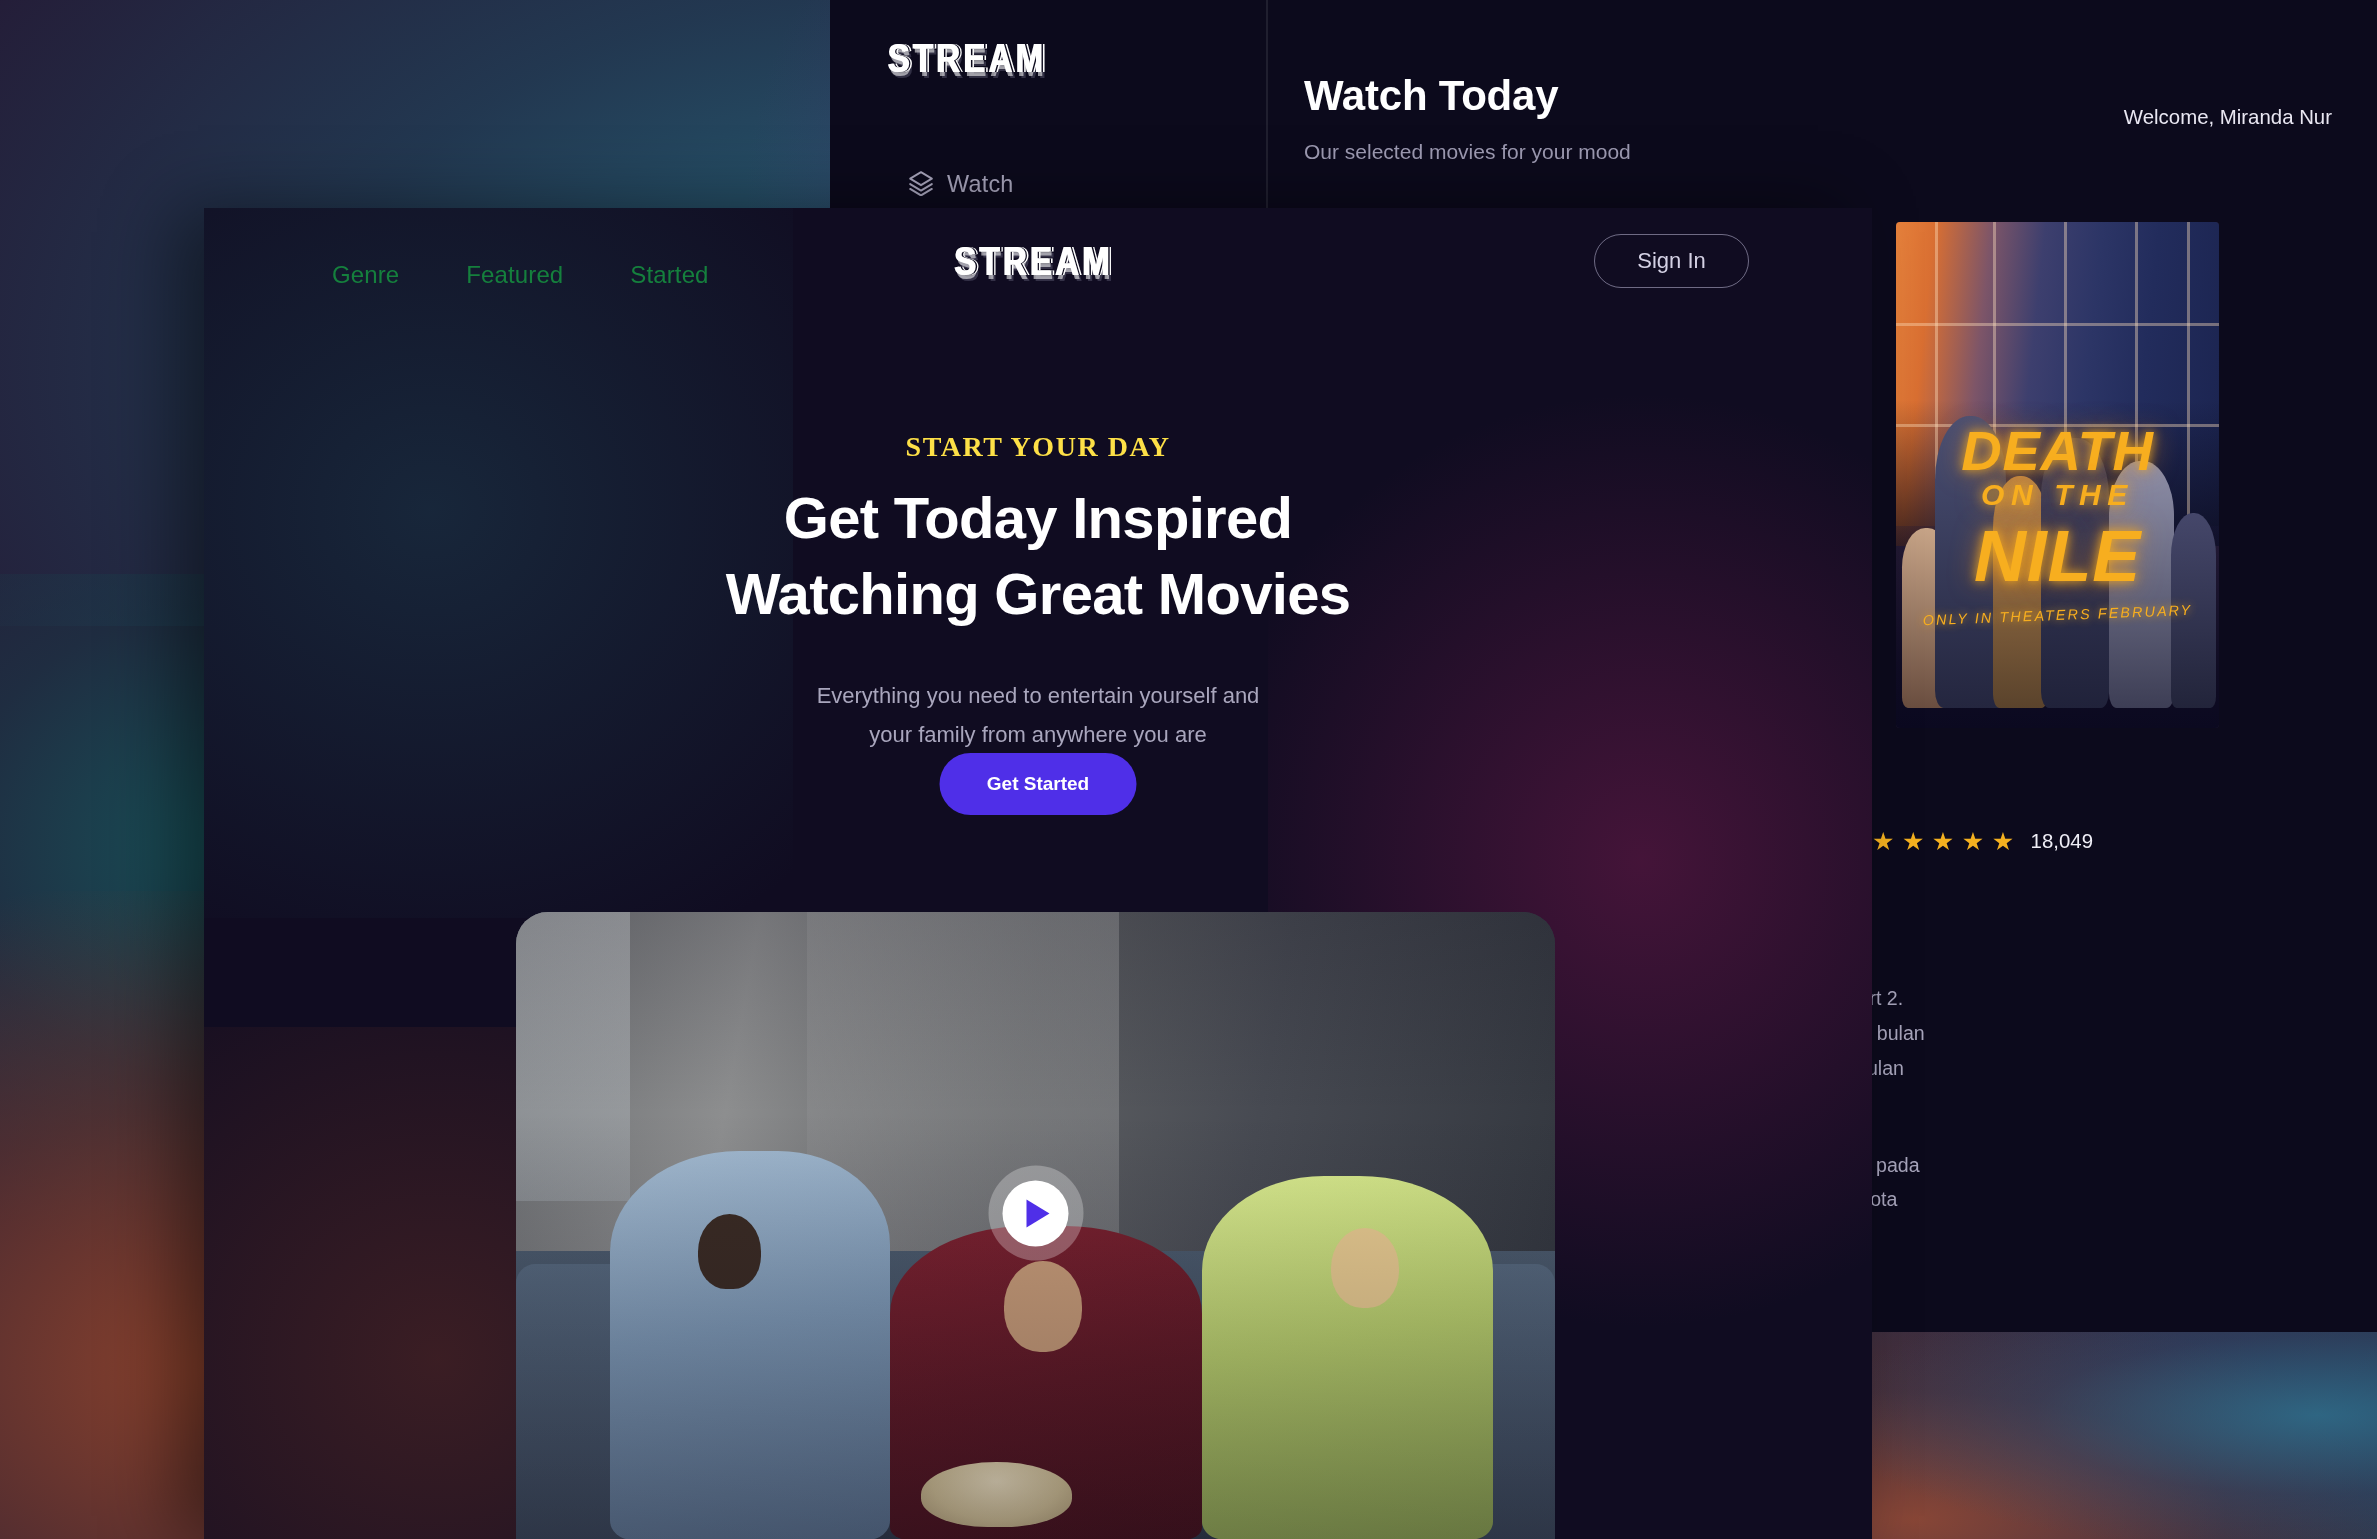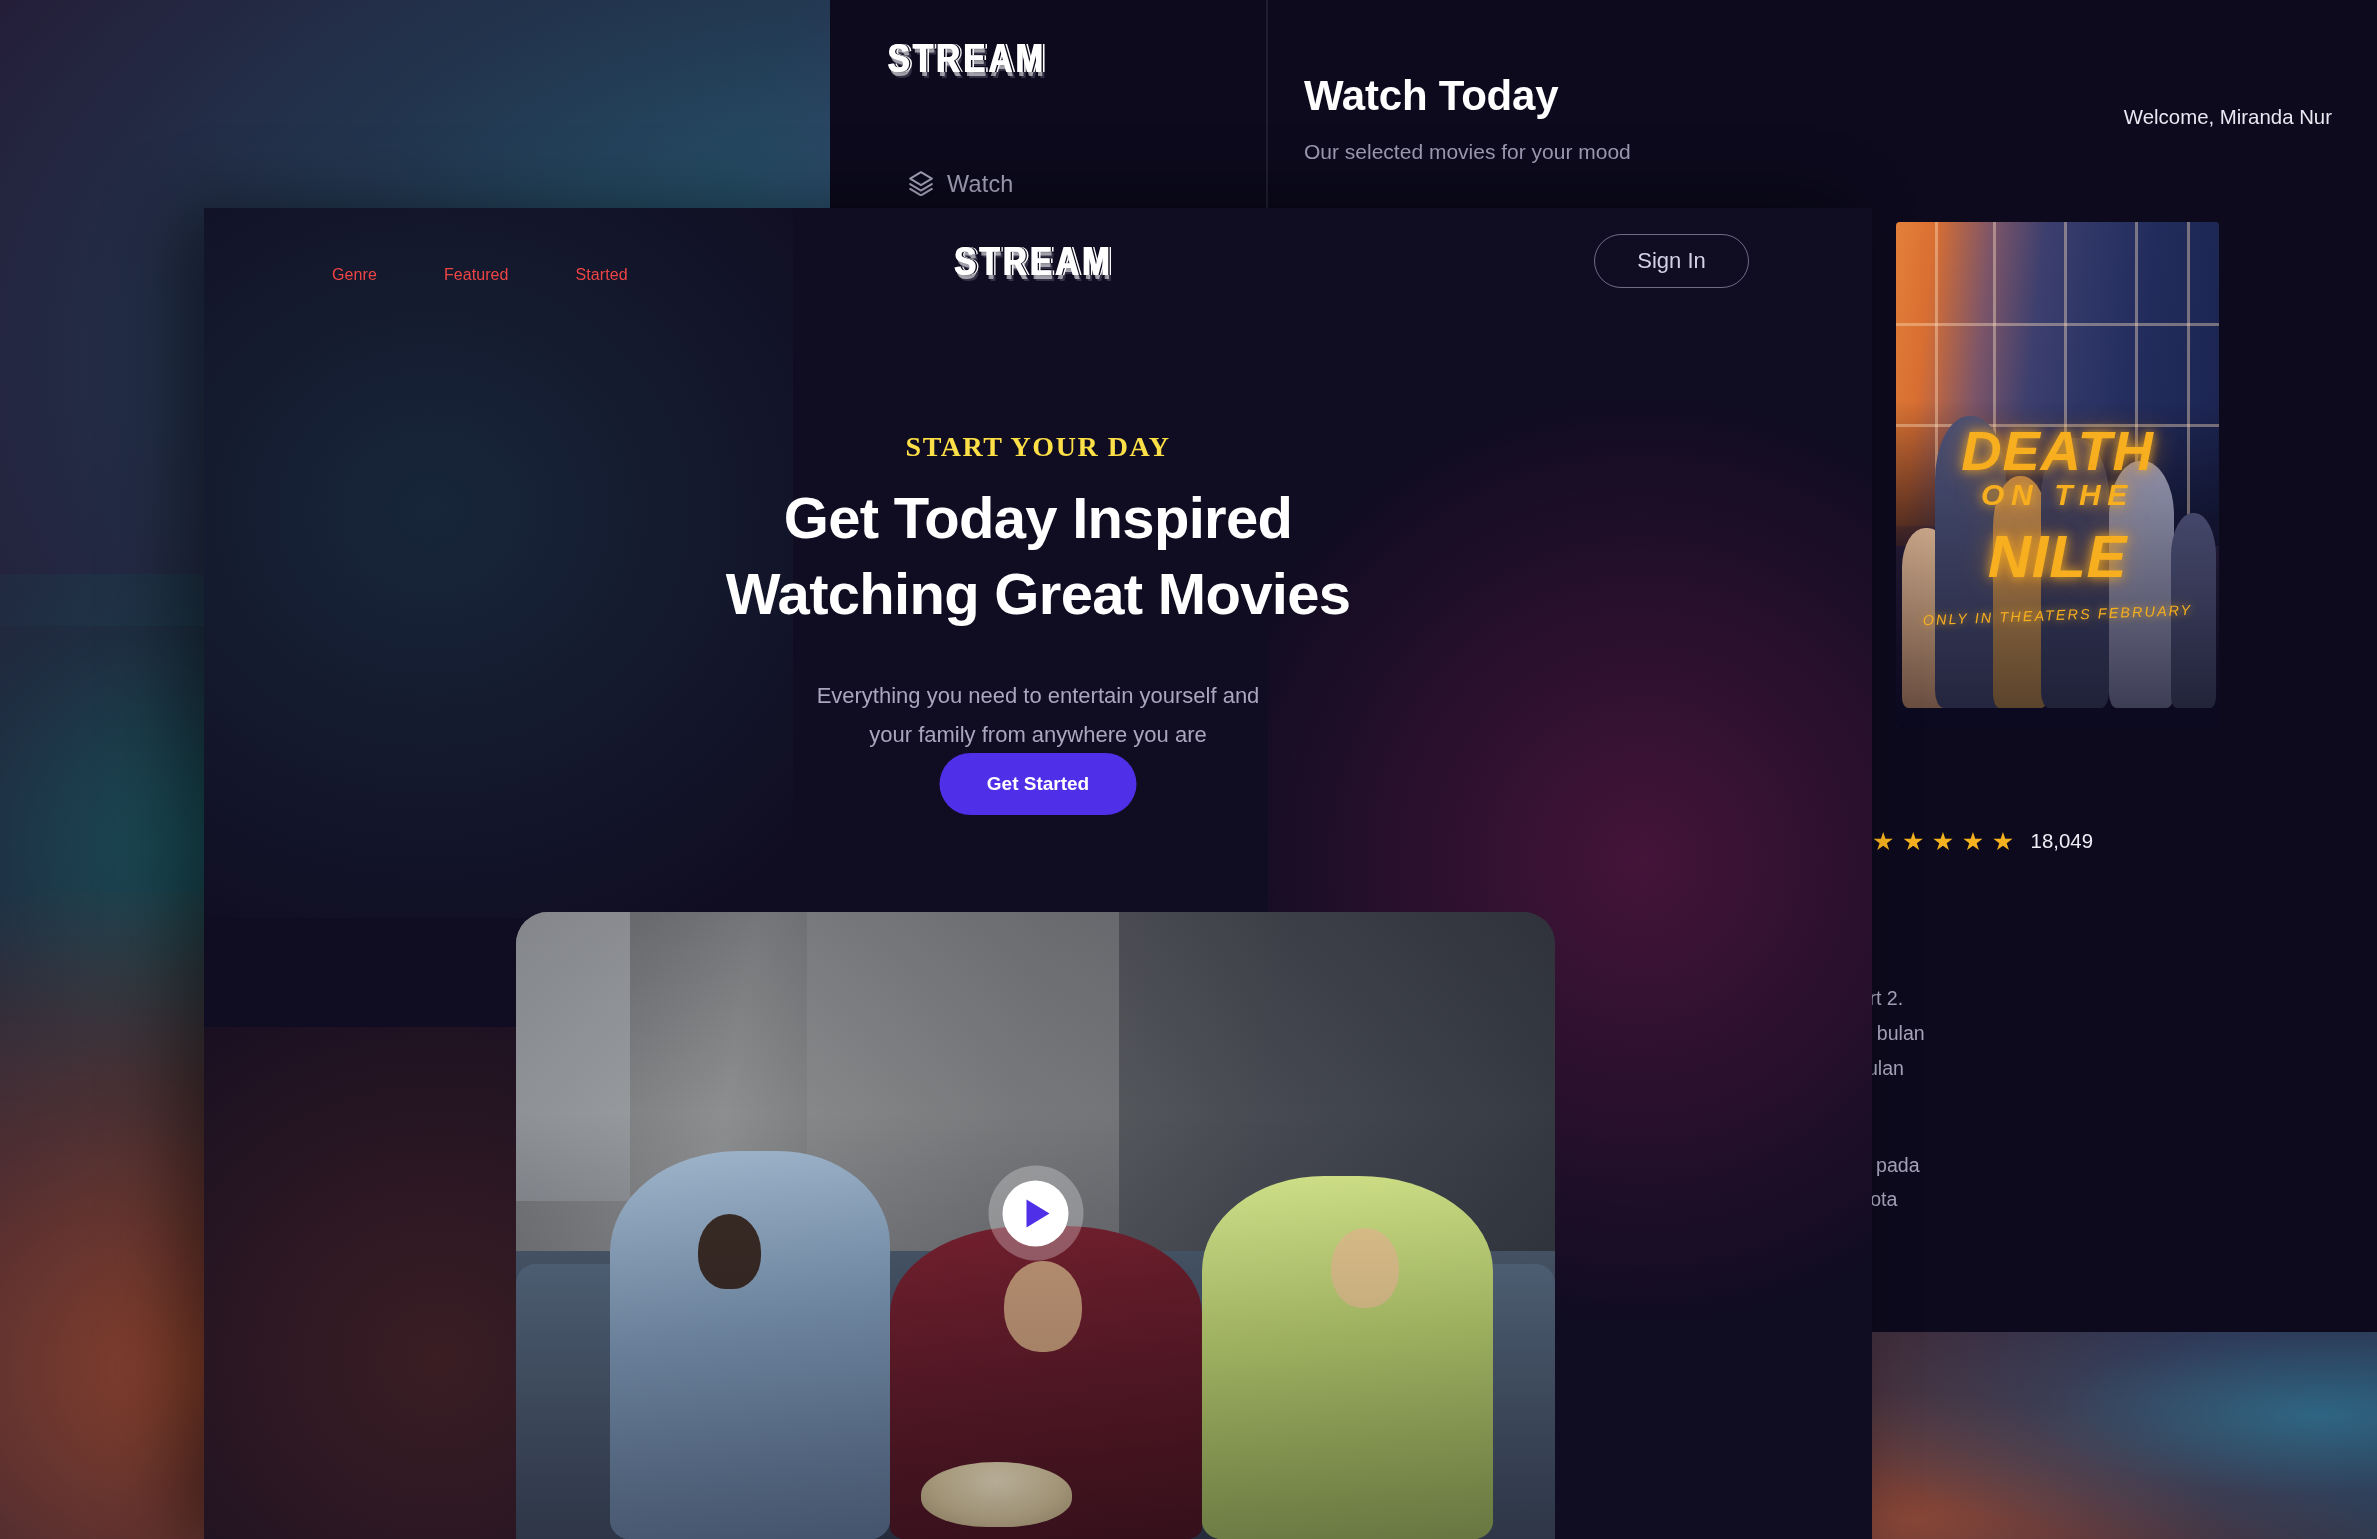--- a/index.html
+++ b/index.html
@@ -104,21 +104,21 @@
   .fig{ position:absolute; bottom:0; border-radius:48% 48% 12% 12% / 22% 22% 6% 6%; }
   .p-title{
     position:absolute; left:0; right:0; top:40%;
     text-align:center; color:#f7ae1f; font-weight:700;
     letter-spacing:.06em; line-height:.95;
     text-shadow:0 0 10.6px rgba(247,174,31,.95), 0 0 27px rgba(247,140,20,.65);
     font-family:"Liberation Sans", sans-serif;
   }
   .p-title .l1{ display:block; font-size:56px; }
   .p-title .l2{ display:block; font-size:30px; margin-top:3px; letter-spacing:.22em;}
-  .p-title .l3{ display:block; font-size:60px; margin-top:19px; }
+  .p-title .l3{ display:block; font-size:72px; margin-top:13px; }
   .p-tag{
     position:absolute; left:0; right:0; top:76%;
     text-align:center; color:#f7ae1f; font-size:14.3px; letter-spacing:.15em;
     text-shadow:0 0 9px rgba(247,174,31,.9);
     transform:rotate(-2.2deg);
   }
 
   
   .rating{
     position:absolute; left:1042px; top:829px;
@@ -161,21 +161,21 @@
     position:absolute; left:-287px; bottom:-317px; width:868px; height:830px;
     background:radial-gradient(ellipse at 60% 40%, rgba(128,58,40,.38) 0%, rgba(16,12,33,0) 72%);
   }
 
   .fg-nav{
     position:absolute; left:0; top:0; width:100%; height:106px;
     display:flex; align-items:center;
   }
   .fg-links{ position:absolute; left:128px; display:flex; gap:67px; }
   .fg-links a{
-    font-size:16px; color:#ef4444; text-decoration:none; letter-spacing:.005em;margin-top:28px;
+    font-size:24px; color:#15803d; text-decoration:none; letter-spacing:.005em;margin-top:28px;
   }
   .fg-logo{
     position:absolute; left:50%; transform:translateX(-50%);
     font-size:35px;
   }
   .btn-signin{
     position:absolute; right:123px;
     display:flex; align-items:center; justify-content:center;
     width:155px; height:54px; border-radius:27px;
     border:1.5px solid rgba(190,186,215,.55);

